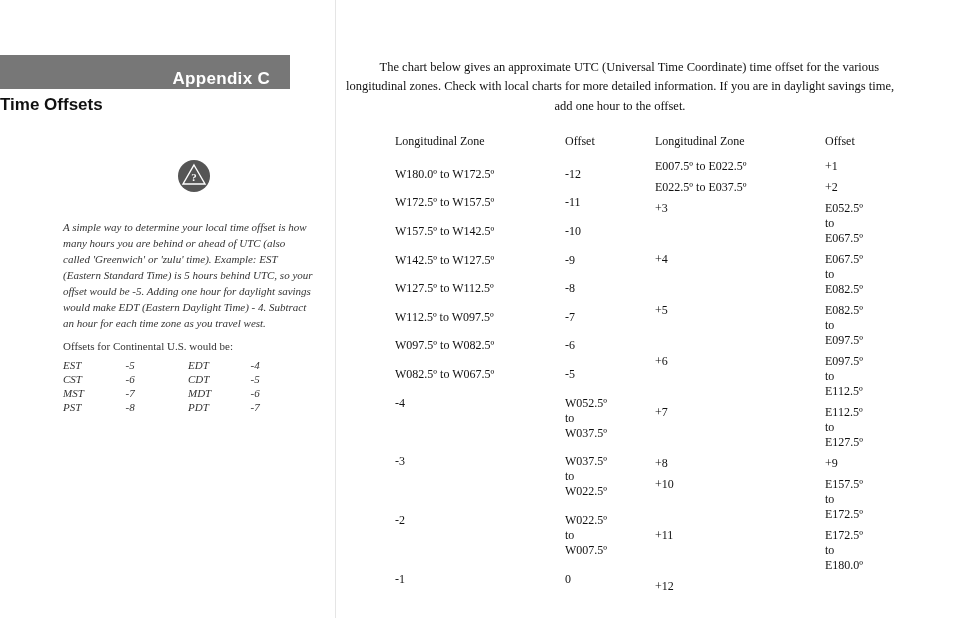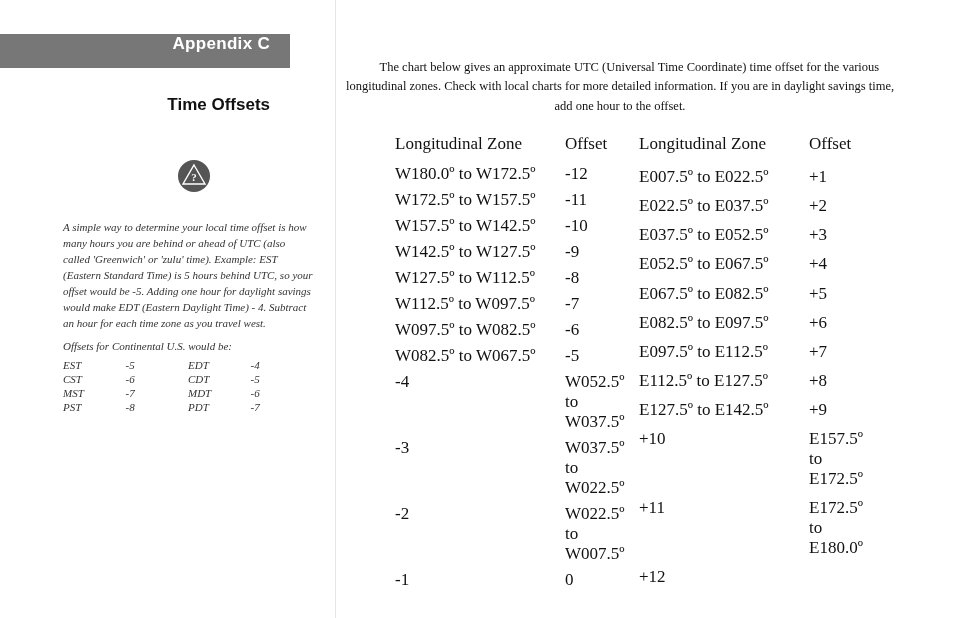--- a/index.html
+++ b/index.html
@@ -30,43 +30,42 @@
   .left {
     position: absolute;
     left: 0;
     top: 0;
     width: 335px;
     box-sizing: border-box;
   }
   .appendix-band {
     position: absolute;
     left: 0;
-    top: 34px;
+    top: 55px;
     width: 290px;
     height: 34px;
     background: #777;
     display: flex;
-    align-items: flex-start;
+    align-items: flex-end;
     justify-content: flex-end;
     padding-right: 20px;
     box-sizing: border-box;
   }
   .appendix-band span {
     color: #fff;
     font-family: "Segoe UI", "Helvetica Neue", Arial, sans-serif;
     font-weight: 700;
     font-size: 17px;
     letter-spacing: 0.3px;
   }
   .time-offsets-title {
     position: absolute;
     left: 0;
     top: 95px;
     width: 290px;
-    text-align: right;
     padding-right: 20px;
     box-sizing: border-box;
     font-family: "Segoe UI", "Helvetica Neue", Arial, sans-serif;
     font-weight: 700;
     font-size: 17px;
     color: #111;
   }
 
   .alert-icon {
     position: absolute;
@@ -85,21 +84,20 @@
     font-style: italic;
     font-size: 11px;
     line-height: 1.45;
     color: #333;
   }
   .side-note-2 {
     position: absolute;
     left: 63px;
     top: 340px;
     width: 250px;
-    font-style: italic;
     font-size: 11px;
     color: #333;
   }
   .us-table {
     position: absolute;
     left: 63px;
     top: 358px;
     width: 250px;
     font-style: italic;
     font-size: 11px;
@@ -123,22 +121,22 @@
   .intro {
     font-size: 12.5px;
     line-height: 1.55;
     text-indent: 1.5em;
     margin: 0 0 18px 0;
     text-align: center;
   }
 
   .zones {
     display: flex;
-    gap: 34px;
-    font-size: 17px;
+    gap: 50px;
+    font-size: 12px;
     padding-left: 55px;
   }
   .zone-col {
     display: grid;
     grid-template-columns: 170px 40px;
     row-gap: 6px;
   }
   .zone-col .hdr {
     padding-bottom: 4px;
   }
@@ -231,33 +229,31 @@
           <div>-1</div>
           <div>0</div>
         </div>
       <div class="zone-col" id="zones-right">
         <div class="hdr">Longitudinal Zone</div>
         <div class="hdr">Offset</div>
       <div>E007.5º to E022.5º</div>
           <div>+1</div>
           <div>E022.5º to E037.5º</div>
           <div>+2</div>
-          <div>E037.5º to E052.5º</div>
           <div>+3</div>
           <div>E052.5º to E067.5º</div>
           <div>+4</div>
           <div>E067.5º to E082.5º</div>
           <div>+5</div>
           <div>E082.5º to E097.5º</div>
           <div>+6</div>
           <div>E097.5º to E112.5º</div>
           <div>+7</div>
           <div>E112.5º to E127.5º</div>
           <div>+8</div>
-          <div>E127.5º to E142.5º</div>
           <div>+9</div>
           <div>+10</div>
           <div>E157.5º to E172.5º</div>
           <div>+11</div>
           <div>E172.5º to E180.0º</div>
           <div>+12</div>
         </div>
     </div>
   </div>
 </div>

